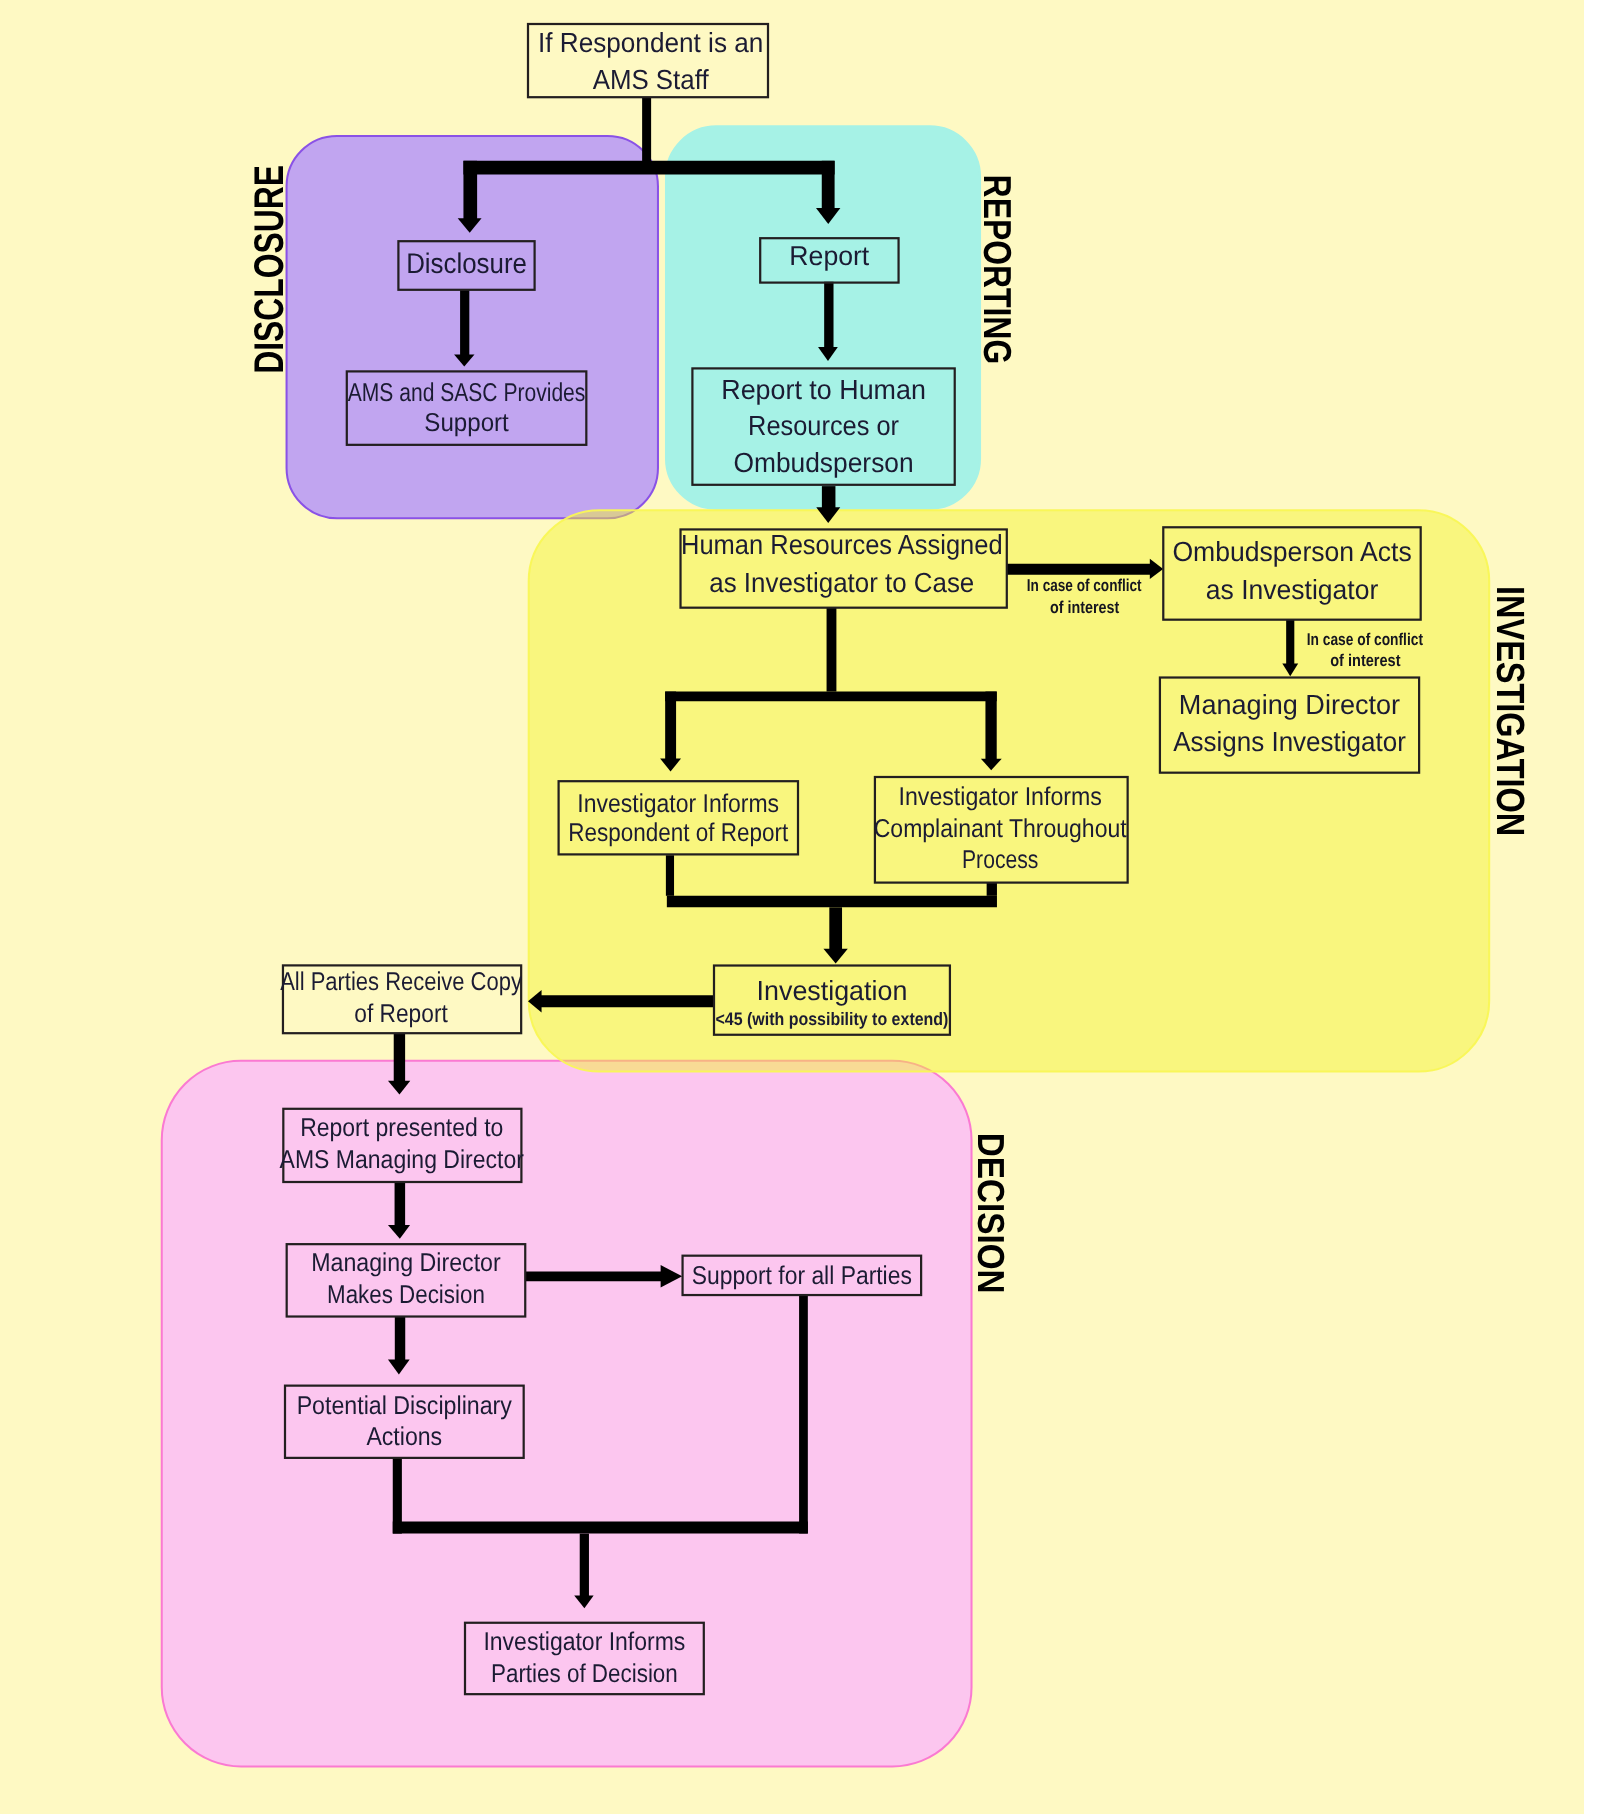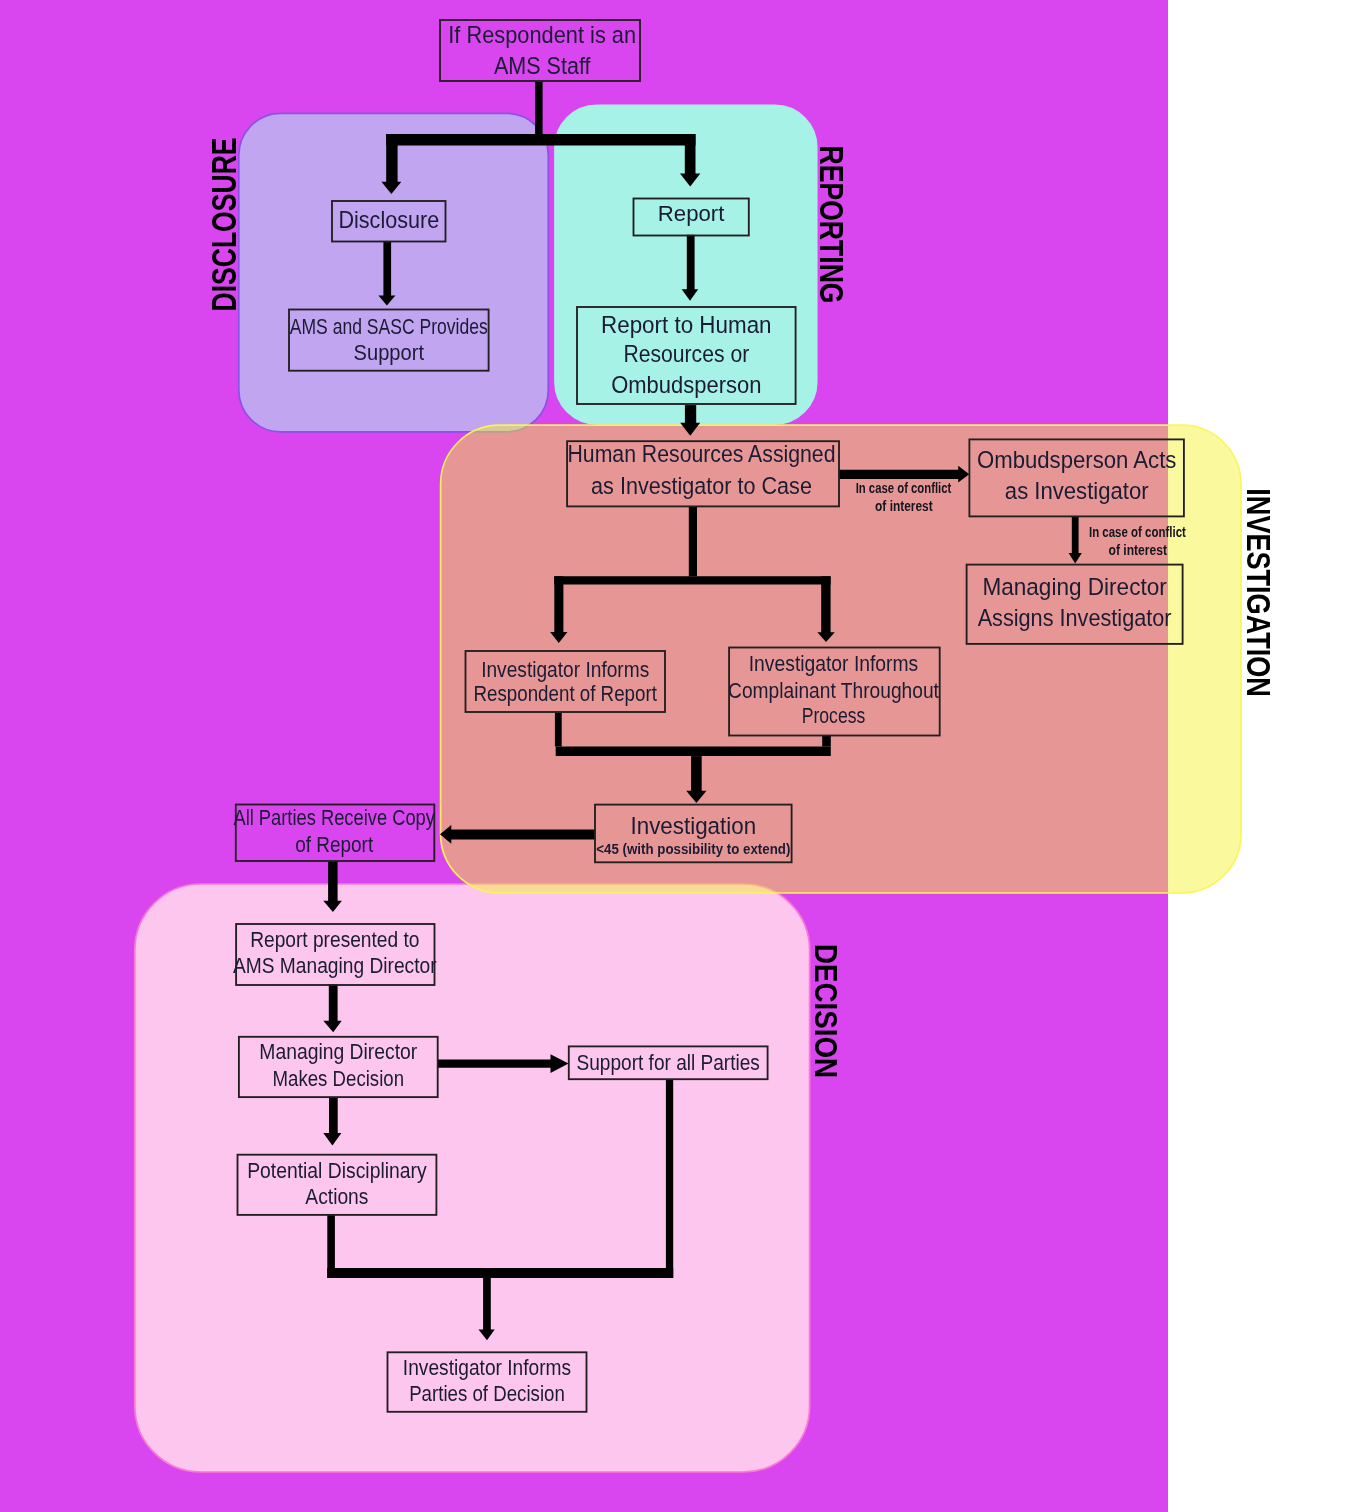--- a/index.html
+++ b/index.html
@@ -1,19 +1,19 @@
 <!DOCTYPE html>
 <html><head>
 <meta charset="utf-8">
 <title>AMS Reporting Process Flowchart</title>
 <style>
   html,body{margin:0;padding:0;background:#ffffff;}
   body{width:1352px;height:1512px;overflow:hidden;
        font-family:"Liberation Sans",sans-serif;}
-  #stage{position:relative;width:1168px;height:1512px;background:#d946ef;text-align:center;}
+  #stage{position:relative;width:1320px;height:1512px;background:#fef9c3;text-align:center;}
   #chart{position:absolute;left:0;top:0;display:block;}
   .band{stroke-width:1.7;}
   .nodebox{fill:none;stroke:#231f20;stroke-width:1.85;}
   .ntxt{font-family:"Liberation Sans",sans-serif;fill:#1b1b33;
         text-anchor:middle;}
   .ntxt-sm{font-family:"Liberation Sans",sans-serif;fill:#1b1b33;
         text-anchor:middle;font-weight:bold;}
   .elbl{font-family:"Liberation Sans",sans-serif;fill:#15151f;
         text-anchor:middle;font-weight:bold;}
   .band-label{font-family:"Liberation Sans",sans-serif;fill:#000000;

